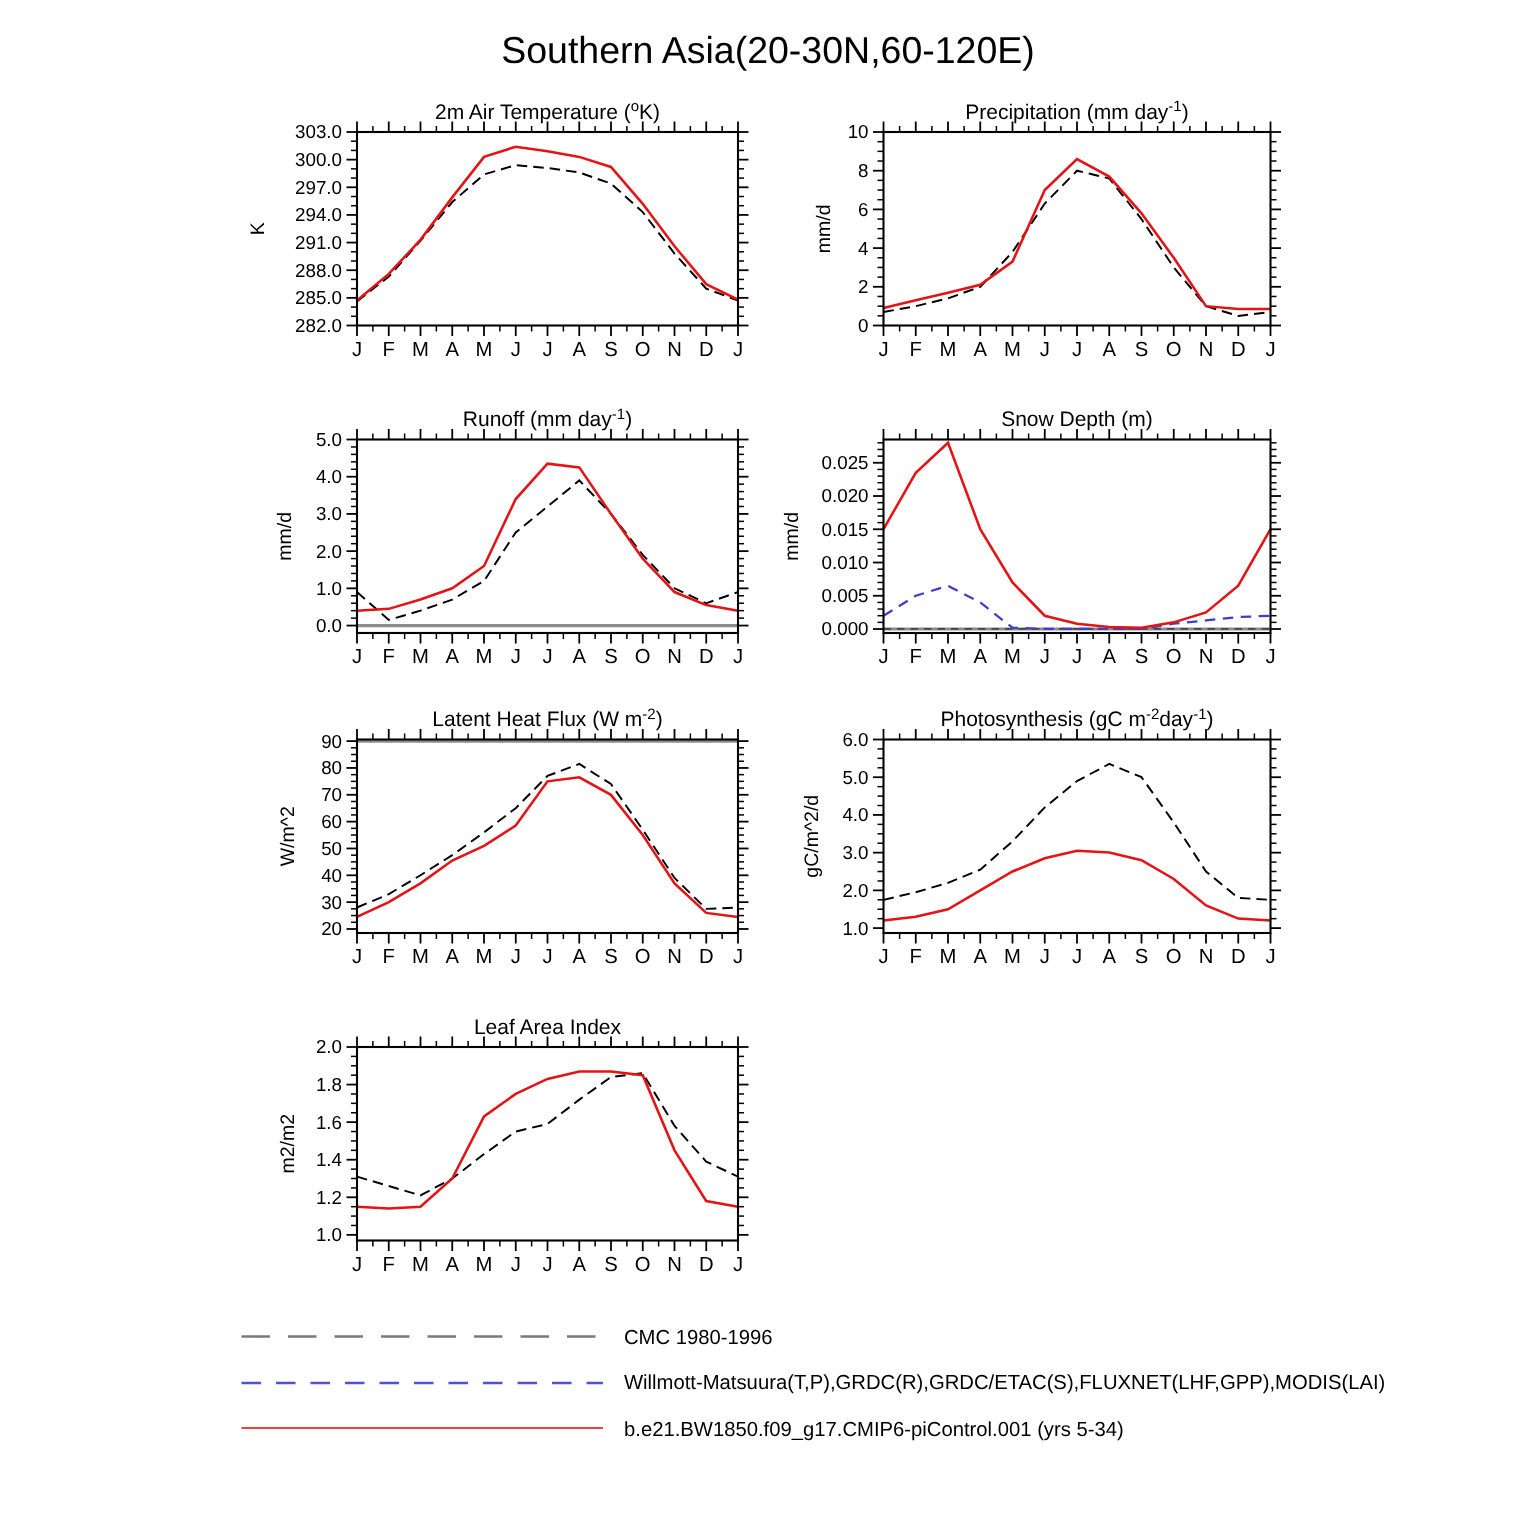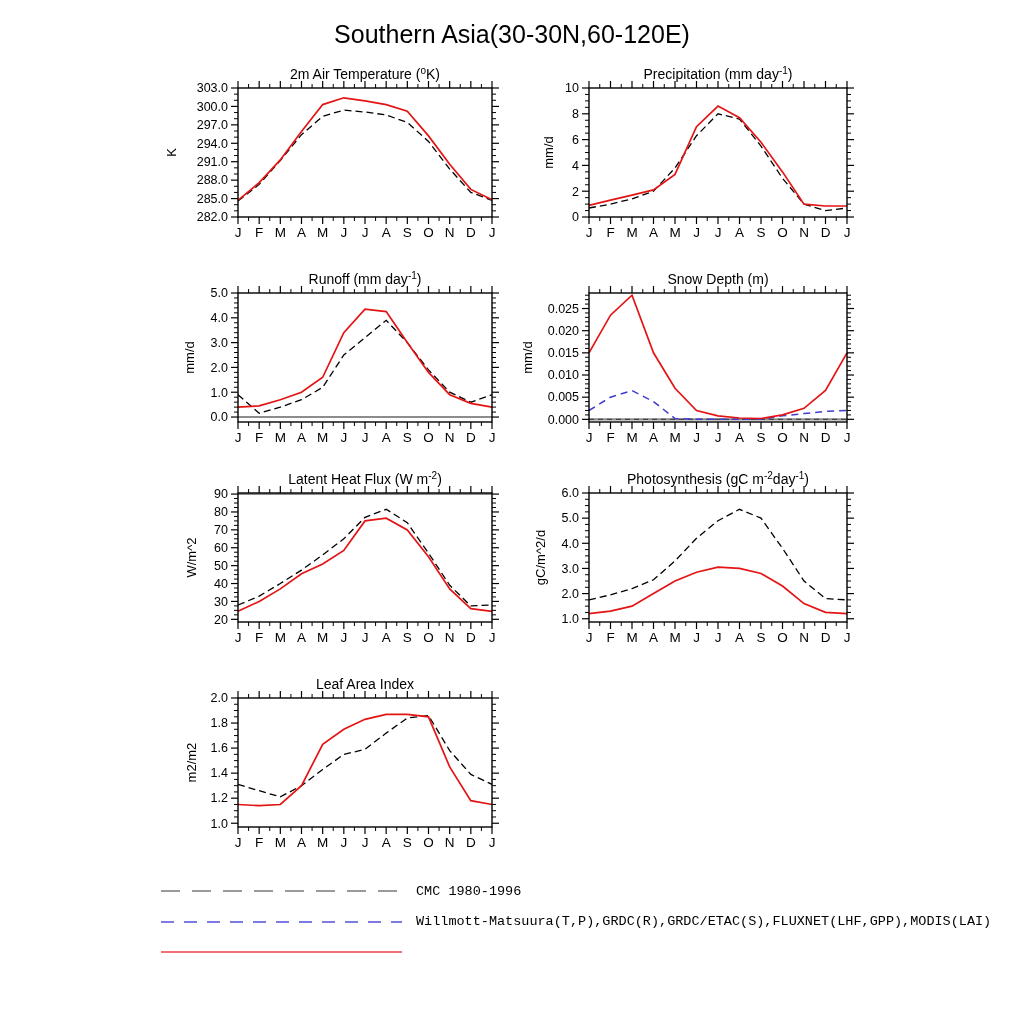--- a/index.html
+++ b/index.html
@@ -5,27 +5,27 @@
   html,body{margin:0;padding:0;background:#fff;}
   .page{position:relative;width:1024px;height:1024px;background:#ffffff;
         font-family:"Liberation Sans",sans-serif;color:#000;overflow:hidden;}
   .main-title{position:absolute;top:20px;left:0;width:100%;text-align:center;
         font-size:25px;color:#000;}
   #charts-svg{position:absolute;left:0;top:0;}
   svg text{font-family:"Liberation Sans",sans-serif;fill:#000;}
   .legend{position:absolute;left:160px;top:876px;}
   .legend-row{display:flex;align-items:center;height:30.5px;}
   .legend-line{flex:0 0 auto;}
-  .legend-label{margin-left:13px;font-size:13.5px;white-space:nowrap;color:#000;font-family:Liberation Mono, monospace;}
+  .legend-label{margin-left:13px;font-size:13.5px;white-space:nowrap;color:#000;}
 </style>
 </head>
 <body>
 
 <div class="page">
-  <div class="main-title">Southern Asia(30-30N,60-120E)</div>
+  <div class="main-title">Southern Asia(20-30N,60-120E)</div>
 
   <svg id="charts-svg" width="1024" height="1024">
       <g>
         <polyline points="238.0,201.0 259.2,184.4 280.3,160.5 301.5,134.7 322.7,116.3 343.8,110.1 365.0,112.0 386.2,115.0 407.3,122.4 428.5,141.4 449.7,169.1 470.8,192.4 492.0,200.4" fill="none" stroke="#000000" stroke-width="1.3" stroke-dasharray="7,4"></polyline>
         <polyline points="238.0,200.4 259.2,182.6 280.3,159.9 301.5,131.6 322.7,104.6 343.8,97.8 365.0,100.9 386.2,104.6 407.3,111.3 428.5,135.9 449.7,164.2 470.8,189.4 492.0,199.8" fill="none" stroke="#e41414" stroke-width="1.7"></polyline>
         <rect x="238" y="88" width="254" height="129" fill="none" stroke="#000" stroke-width="1.4"></rect>
         <line x1="238" x2="238" y1="81" y2="88" stroke="#000" stroke-width="1.2"></line>
         <line x1="238" x2="238" y1="217" y2="224" stroke="#000" stroke-width="1.2"></line>
         <text x="238" y="237" text-anchor="middle" font-size="13.5">J</text>
         <line x1="248.58333333333334" x2="248.58333333333334" y1="84" y2="88" stroke="#000" stroke-width="1"></line>
@@ -911,15 +911,16 @@
     <div class="legend-row">
       <svg class="legend-line" width="243" height="12">
           <line x1="1" y1="6" x2="242" y2="6" stroke="#5050d8" stroke-width="1.7" stroke-dasharray="13,10"></line>
         </svg>
       <span class="legend-label">Willmott-Matsuura(T,P),GRDC(R),GRDC/ETAC(S),FLUXNET(LHF,GPP),MODIS(LAI)</span>
     </div>
     <div class="legend-row">
       <svg class="legend-line" width="243" height="12">
           <line x1="1" y1="6" x2="242" y2="6" stroke="#ee4040" stroke-width="1.3"></line>
         </svg>
+      <span class="legend-label">b.e21.BW1850.f09_g17.CMIP6-piControl.001 (yrs 5-34)</span>
     </div>
   </div>
 </div>
 
 </body></html>

